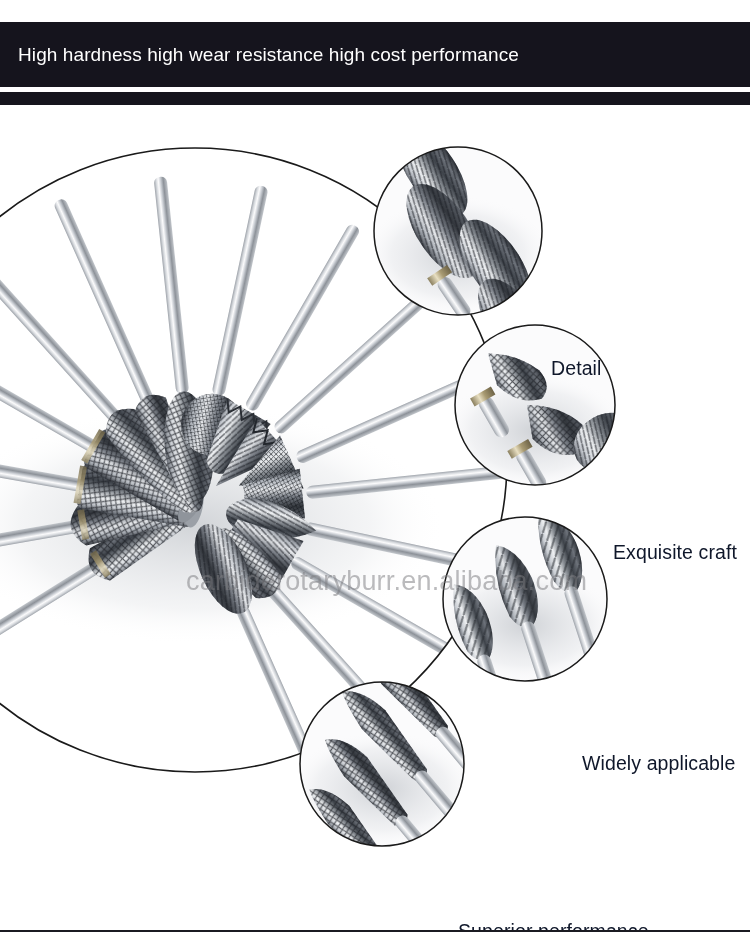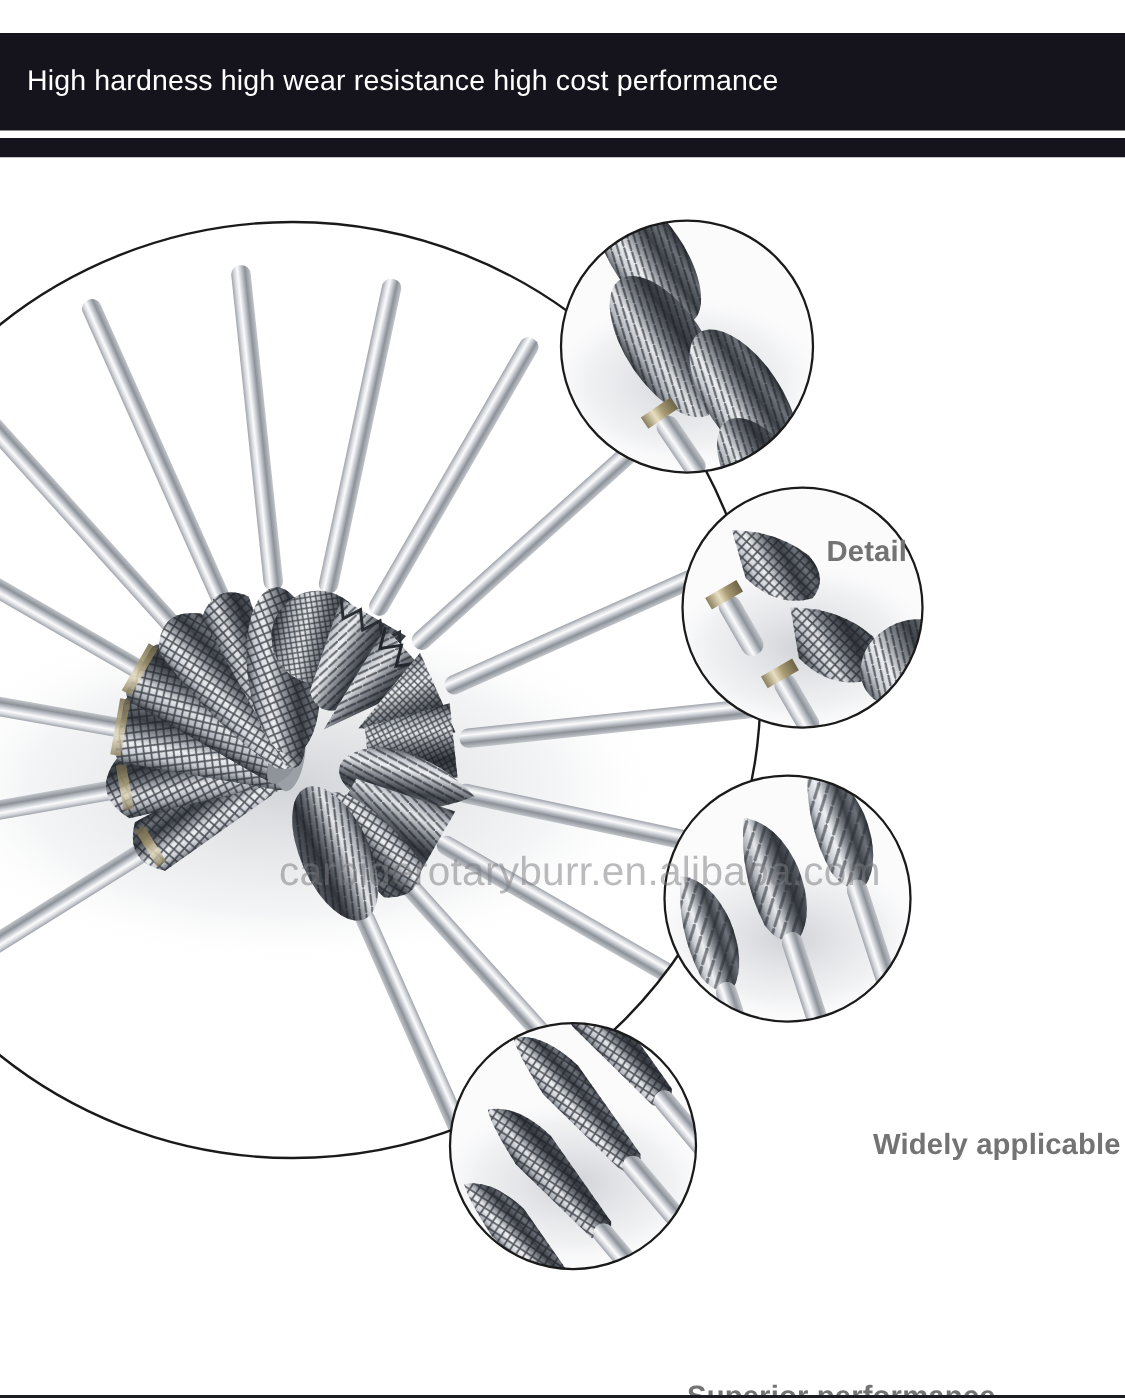--- a/index.html
+++ b/index.html
@@ -58,23 +58,23 @@
     position: absolute;
     left: 0;
     top: 0;
     width: 750px;
     height: 826px;
   }
 
   
   .callout-label {
     position: absolute;
-    color: #737373;
+    color: #0f172a;
     font-size: 19.5px;
-    font-weight: 700;
+    font-weight: 400;
     white-space: nowrap;
     letter-spacing: 0.1px;
   }
   .lbl-detail   { left: 551px; top: 252px; }
   .lbl-craft    { left: 613px; top: 436px; }
   .lbl-widely   { left: 582px; top: 647px; }
   .lbl-superior { left: 458px; top: 815px; }
 
   
   .watermark {
@@ -397,20 +397,21 @@
           </g>
         </g>
       </g>
       <circle cx="382" cy="659" r="82" fill="none" stroke="#1a1a1a" stroke-width="1.5"></circle>
     </g>
 
   </svg>
 
   <div class="callout-label lbl-detail">Detail</div>
 
+  <div class="callout-label lbl-craft">Exquisite craft</div>
 
   <div class="callout-label lbl-widely">Widely applicable</div>
 
   <div class="callout-label lbl-superior">Superior performance</div>
 
   <div class="watermark">carbiderotaryburr.en.alibaba.com</div>
 
 </div>
 
 <div class="bottom-rule"></div>

